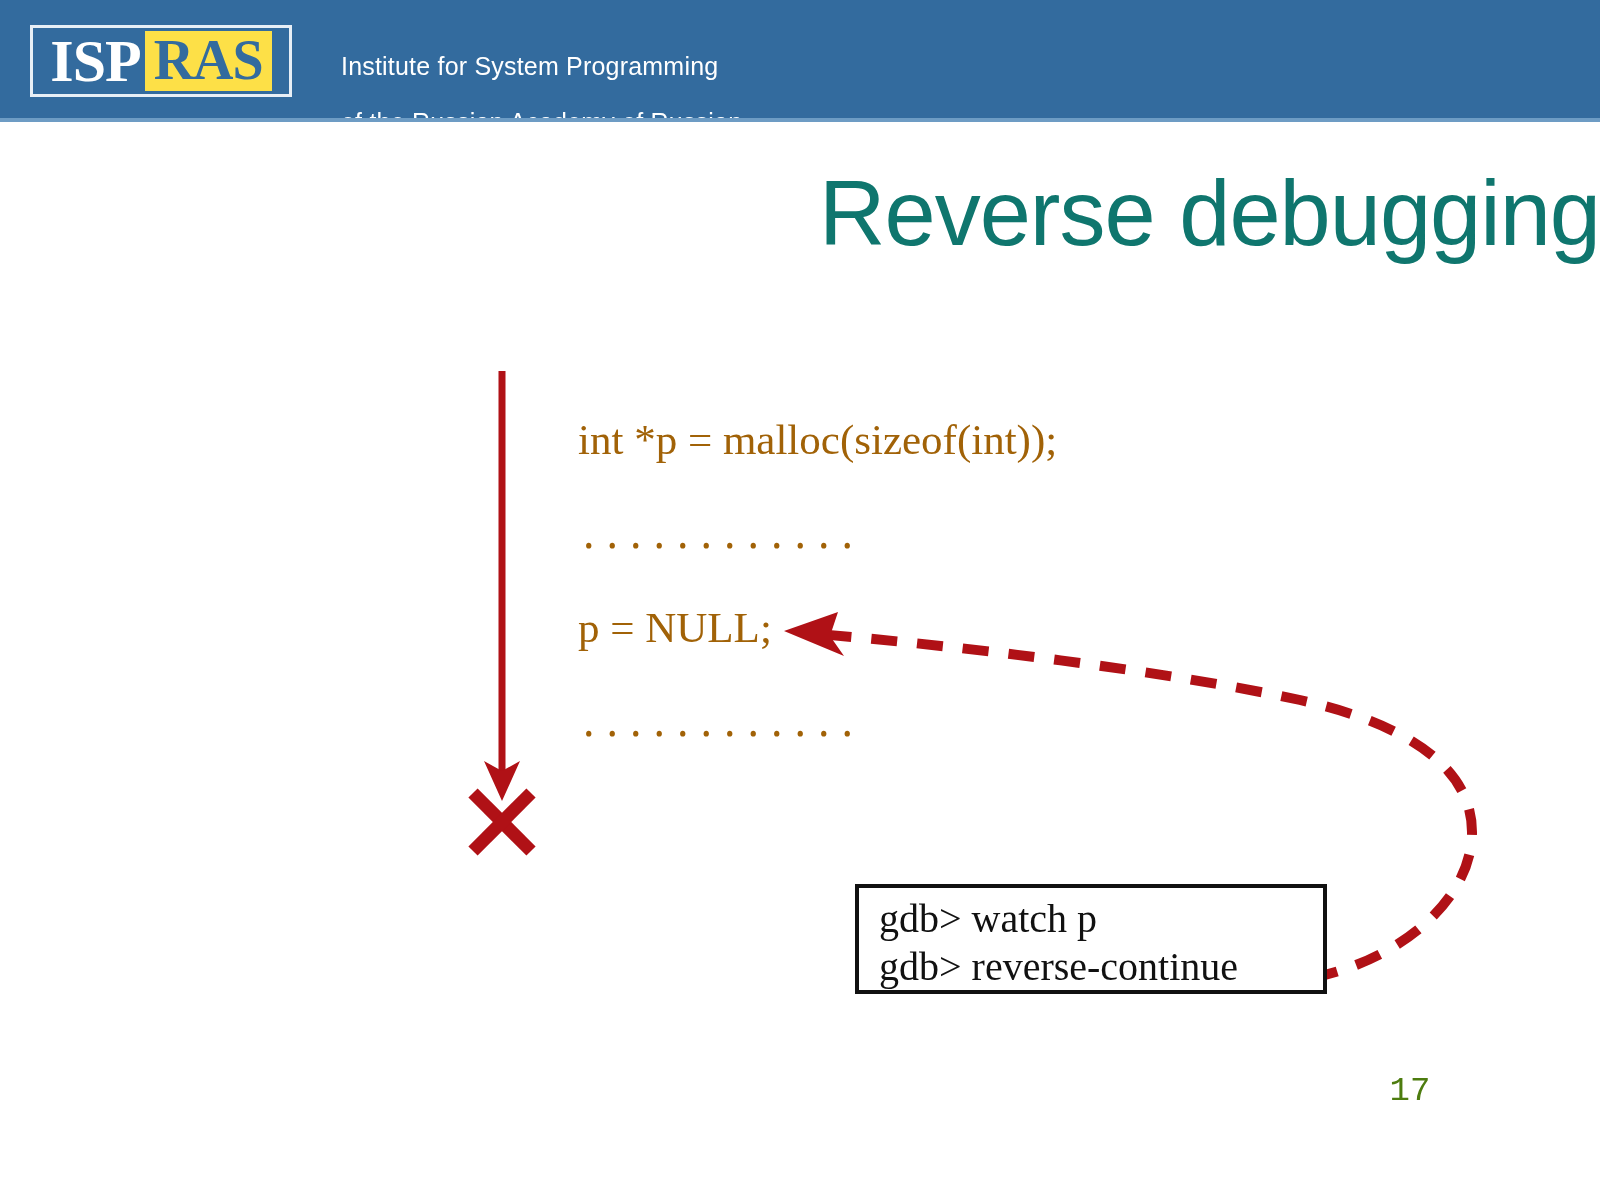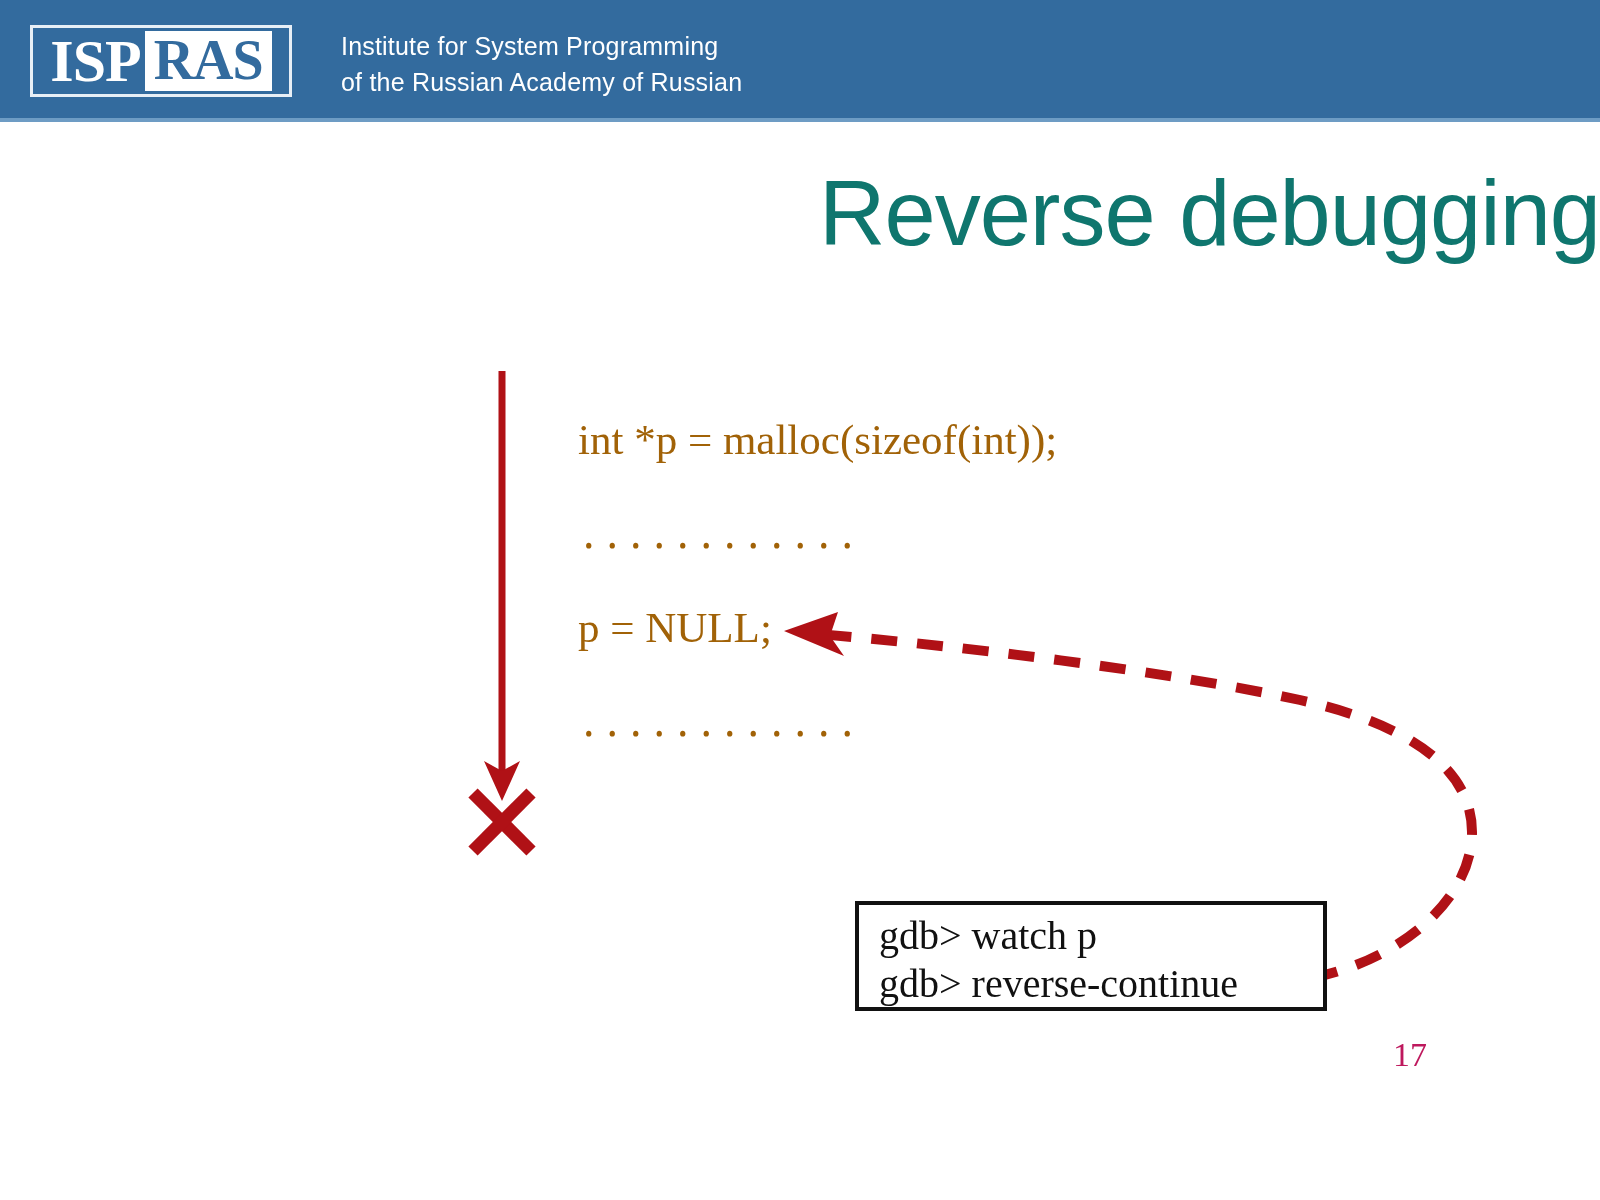--- a/index.html
+++ b/index.html
@@ -52,21 +52,21 @@
   #logo-isp {
     font-family: "Liberation Serif", serif;
     font-weight: bold;
     font-size: 60px;
     line-height: 60px;
     color: #ffffff;
     letter-spacing: -1px;
     padding-right: 4px;
   }
   #logo-ras-box {
-    background: #ffffff;
+    background: #fde047;
     padding: 1px 9px 3px 9px;
     display: inline-block;
   }
   #logo-ras {
     font-family: "Liberation Serif", serif;
     font-weight: bold;
     font-size: 56px;
     line-height: 56px;
     color: #336B9E;
     letter-spacing: -1px;
@@ -76,21 +76,21 @@
   #header-text {
     position: absolute;
     left: 341px;
     top: 28px;
     color: #ffffff;
     font-family: "Liberation Sans", sans-serif;
     font-size: 25px;
     line-height: 36px;
     letter-spacing: 0.2px;
   }
-  #header-text div { white-space: nowrap; }
+  #header-text div { white-space: nowrap; margin-top: 20px; }
 
   
   #slide-title {
     position: absolute;
     left: 0;
     top: 158px;
     width: 1600px;
     text-align: right;
     font-family: "Liberation Sans", sans-serif;
     font-weight: 400;
@@ -155,34 +155,33 @@
     width: 472px;
     height: 110px;
     border: 4px solid #111111;
     background: #ffffff;
     box-sizing: border-box;
     padding: 7px 0 0 20px;
     font-family: "Liberation Serif", serif;
     font-size: 40px;
     line-height: 48px;
     color: #111111;
-    margin-top: 17px;
   }
   #gdb-box div { white-space: pre; }
 
   
   #page-number {
     position: absolute;
     left: 1380px;
-    top: 1036px;
+    top: 1072px;
     width: 60px;
     text-align: center;
-    font-family: Liberation Serif, serif;
+    font-family: Liberation Mono, monospace;
     font-size: 34px;
-    color: #be185d;
+    color: #4d7c0f;
   }
 </style>
 </head>
 <body>
 
 <div id="header-band">
 
   <div id="logo-mark">
     <span id="logo-isp">ISP</span>
     <span id="logo-ras-box">

